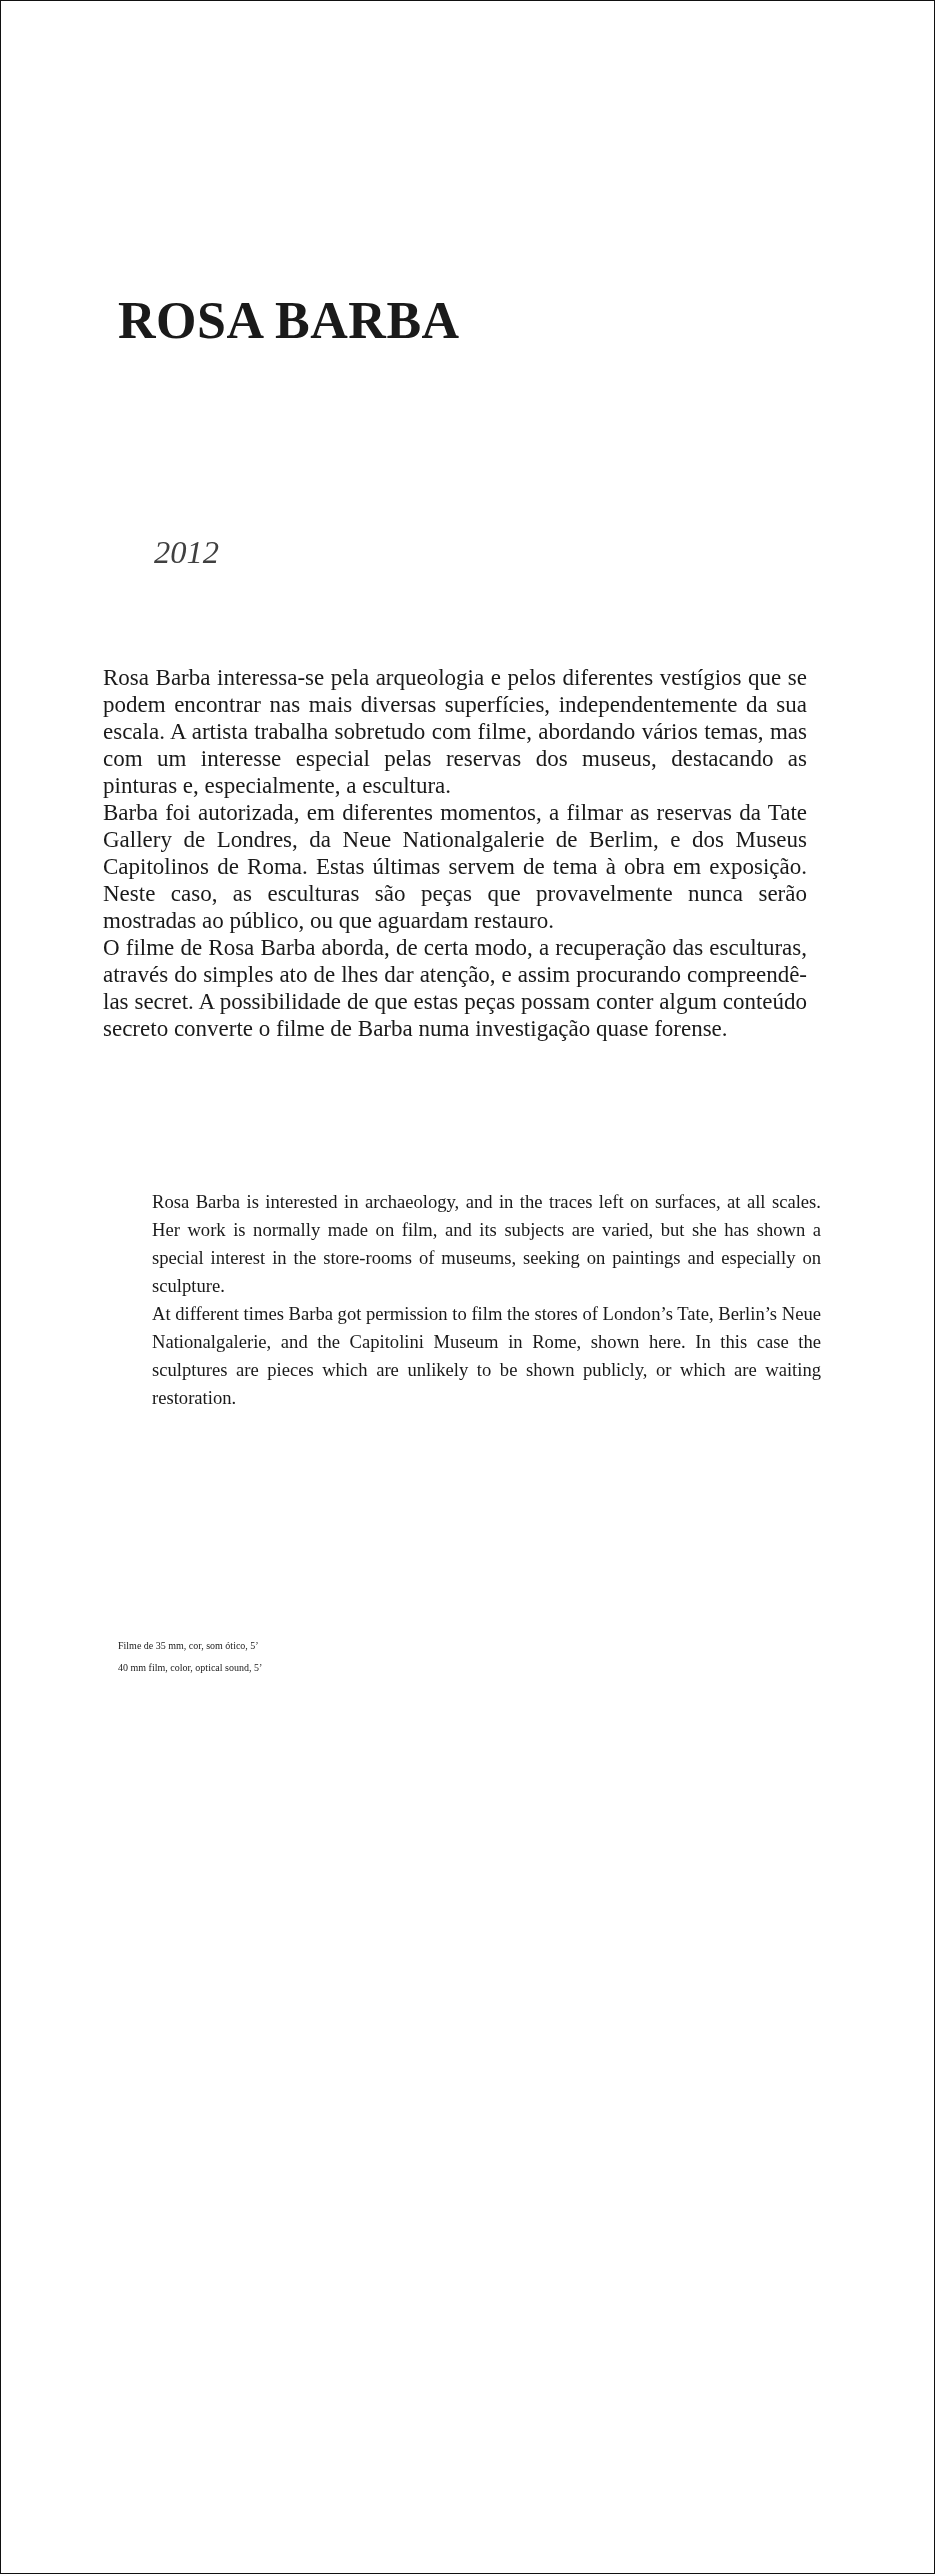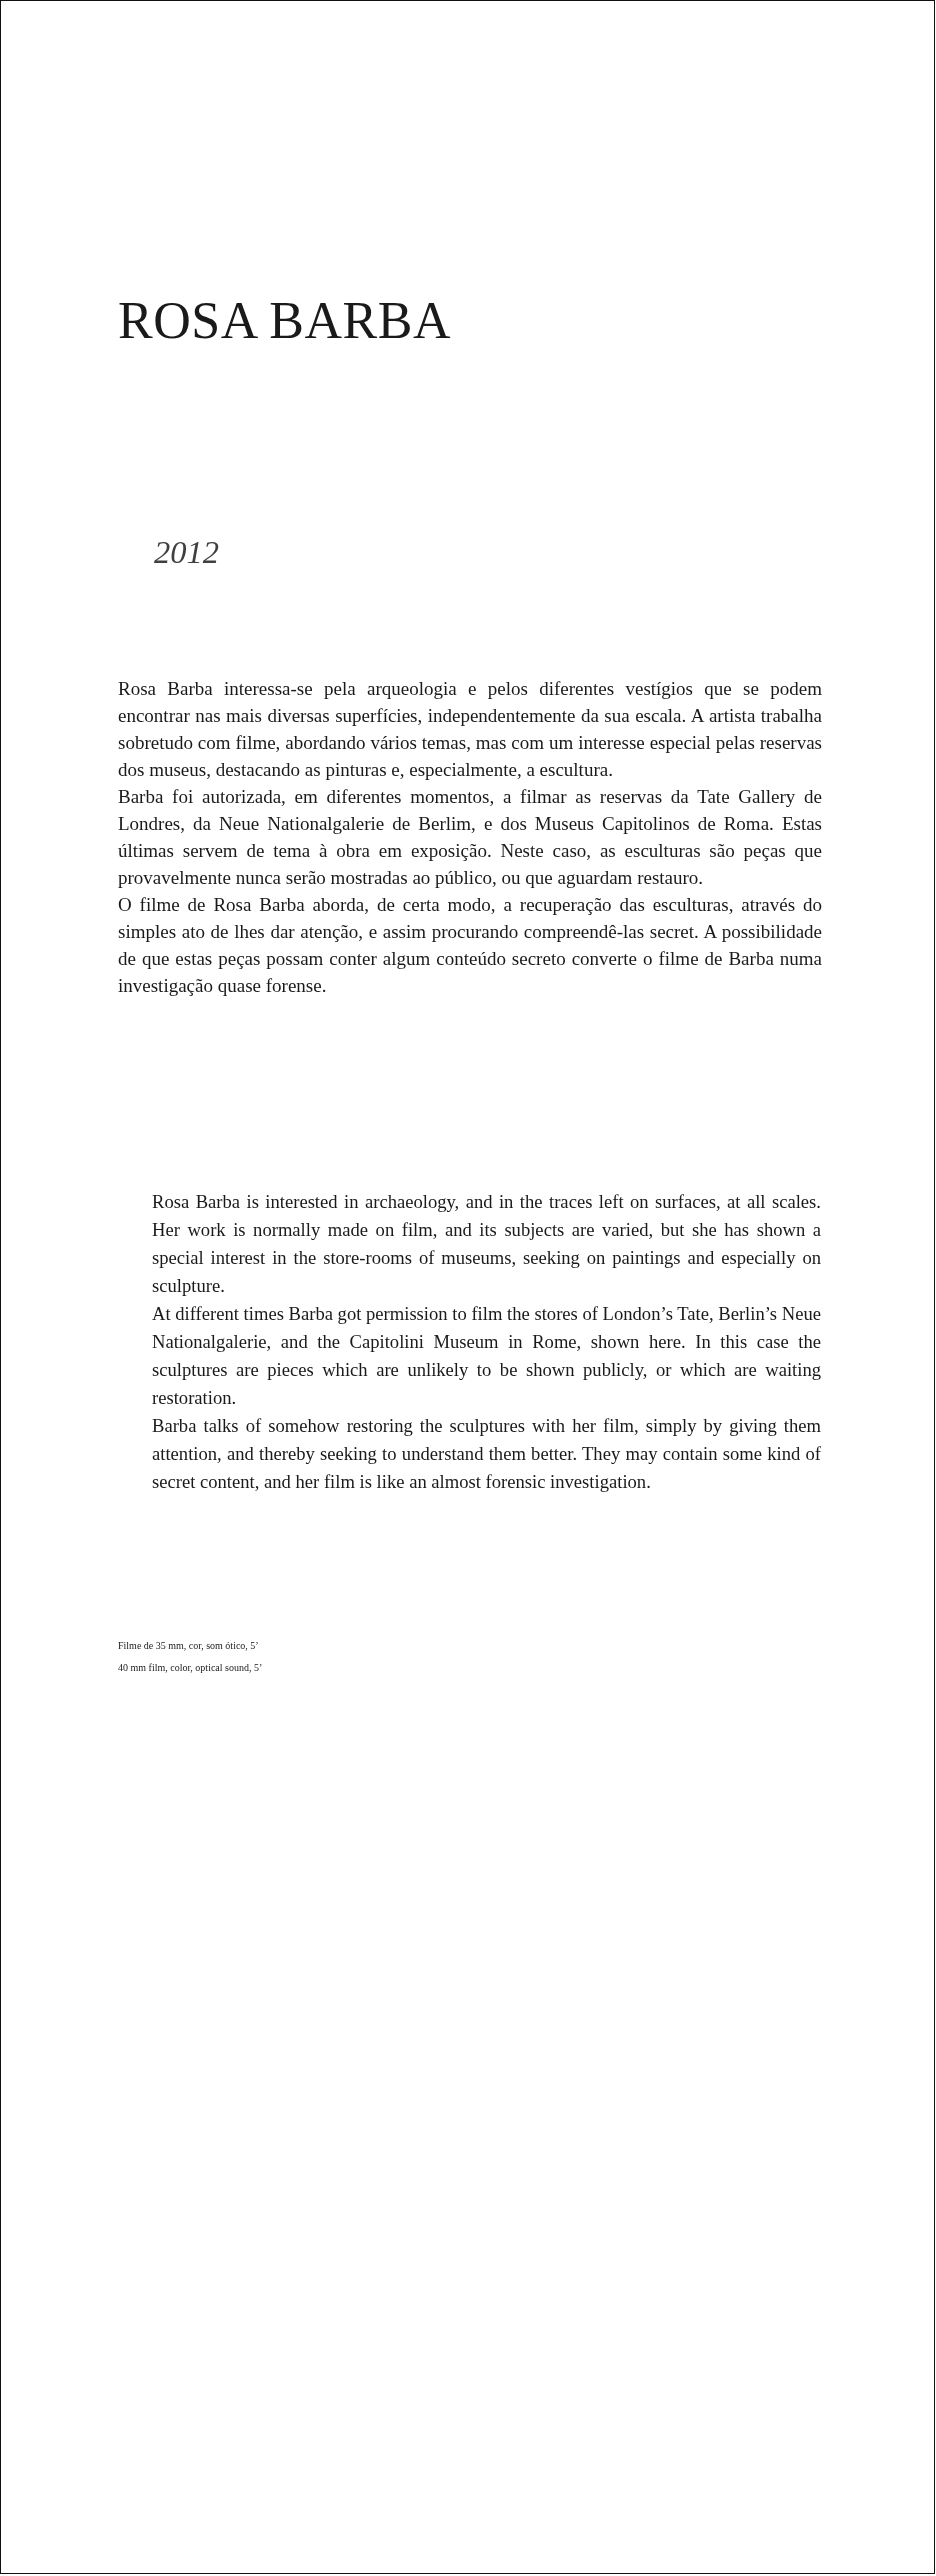--- a/index.html
+++ b/index.html
@@ -22,21 +22,21 @@
       height: 2572px;
       border: 1.9px solid #111111;
       background: #ffffff;
     }
     .artist-name {
       position: absolute;
       left: 117px;
       top: 294px;
       margin: 0;
       font-family: "Liberation Serif", "DejaVu Serif", serif;
-      font-weight: normal;
+      font-weight: bold;
       font-size: 52px;
       letter-spacing: 0.5px;
       color: #1a1a1a;
       line-height: 1;
     }
     .work-title {
       position: absolute;
       left: 153px;
       top: 411px;
       margin: 0;
@@ -54,28 +54,27 @@
       top: 535px;
       margin: 0;
       font-family: "Liberation Serif", "DejaVu Serif", serif;
       font-style: italic;
       font-size: 32.5px;
       color: #404040;
       line-height: 1;
     }
     .text-pt {
       position: absolute;
-      left: 117px;
+      left: 102px;
       top: 663px;
       width: 704px;
-      font-size: 19px;
+      font-size: 23px;
       line-height: 27px;
       text-align: justify;
       color: #1a1a1a;
-      margin-top: 11px;
     }
     .text-pt p, .text-en p {
       margin: 0;
       text-indent: 0;
     }
     .text-en {
       position: absolute;
       left: 151px;
       top: 1187px;
       width: 669px;
@@ -106,21 +105,20 @@
 
   <div class="text-pt">
     <p>Rosa Barba interessa-se pela arqueologia e pelos diferentes vestígios que se podem encontrar nas mais diversas superfícies, independentemente da sua escala. A artista trabalha sobretudo com filme, abordando vários temas, mas com um interesse especial pelas reservas dos museus, destacando as pinturas e, especialmente, a escultura.</p>
     <p>Barba foi autorizada, em diferentes momentos, a filmar as reservas da Tate Gallery de Londres, da Neue Nationalgalerie de Berlim, e dos Museus Capitolinos de Roma. Estas últimas  servem de tema à obra em exposição. Neste caso, as esculturas são peças que provavelmente nunca serão mostradas ao público, ou que aguardam restauro.</p>
     <p>O filme de Rosa Barba aborda, de certa modo, a recuperação das esculturas, através do simples ato de lhes dar atenção, e assim procurando compreendê-las secret. A possibilidade de que estas peças possam conter algum conteúdo secreto converte o filme de Barba numa investigação quase forense.</p>
   </div>
 
   <div class="text-en">
     <p>Rosa Barba is interested in archaeology, and in the traces left on surfaces, at all scales. Her work is normally made on film, and its subjects are varied, but she has shown a special interest in the store-rooms of museums, seeking on paintings and especially on sculpture.</p>
     <p>At different times Barba got permission to film the stores of London’s Tate, Berlin’s Neue Nationalgalerie, and the Capitolini Museum in Rome, shown here. In this case the sculptures are pieces which are unlikely to be shown publicly, or which are waiting restoration.</p>
-    <p>Barba talks of somehow restoring the sculptures with her film, simply by giving them attention, and thereby seeking to understand them better. They may contain some kind of secret content, and her film is like an almost forensic investigation.</p>
   </div>
 
   <div class="tech-specs">
     <div>Filme de 35 mm, cor, som ótico, 5’</div>
     <div>40 mm film, color, optical sound, 5’</div>
   </div>
 
 </div>
 
 

